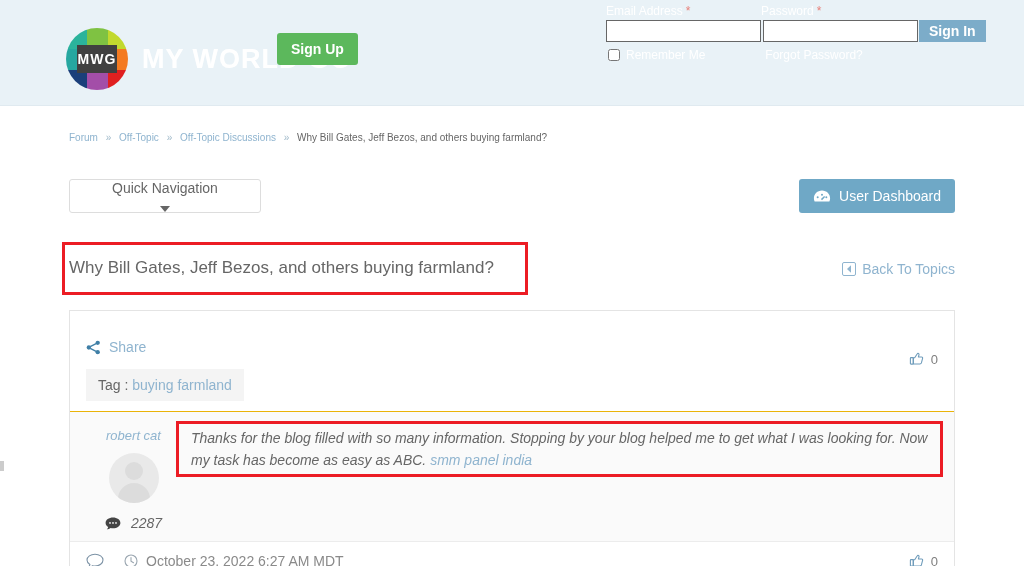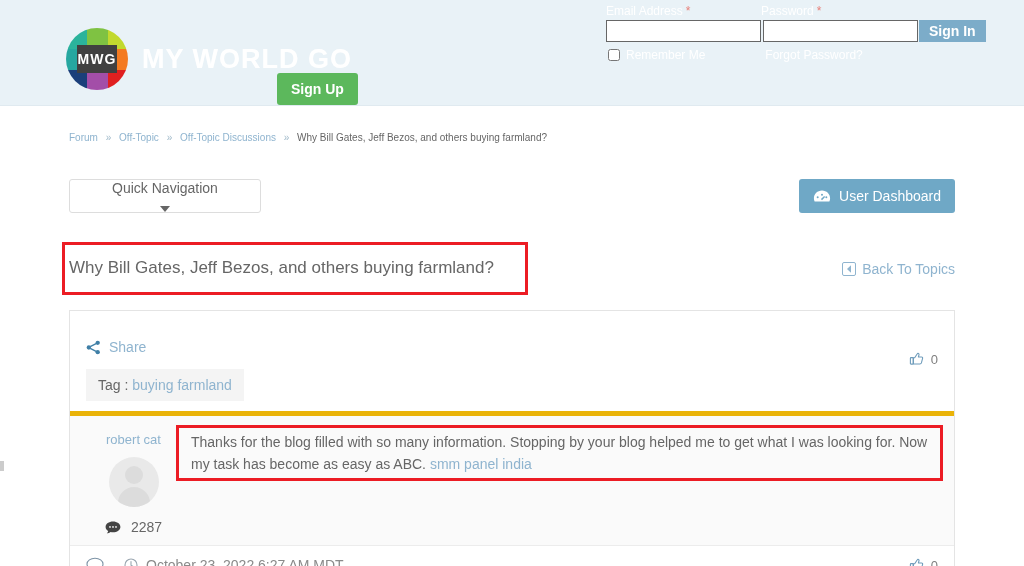--- a/index.html
+++ b/index.html
@@ -81,21 +81,20 @@
     top: 33px;
     background: #5cb85c;
     color: #ffffff;
     border: none;
     border-radius: 3px;
     padding: 8px 14px;
     font-size: 14px;
     font-weight: bold;
     font-family: "Liberation Sans", sans-serif;
     cursor: pointer;
-    margin-top: 40px;
   }
 
   
   .login-block {
     position: absolute;
     left: 606px;
     top: 4px;
   }
   .login-labels {
     display: flex;
@@ -271,23 +270,24 @@
     display: flex;
     align-items: center;
     gap: 6px;
     color: #7f7f7f;
     font-size: 13px;
     margin-top: 28px;
   }
 
   .post-body {
     background: #fafafa;
-    border-top: 5px solid #eab308;
+    border-top: 1px solid #eab308;
     display: flex;
     padding: 14px 16px 10px 16px;
+    font-style: italic;
   }
   .author-col {
     width: 95px;
     flex: 0 0 auto;
     text-align: center;
     padding-top: 2px;
   }
   .author-name {
     color: #8fb4cf;
     font-size: 13px;

